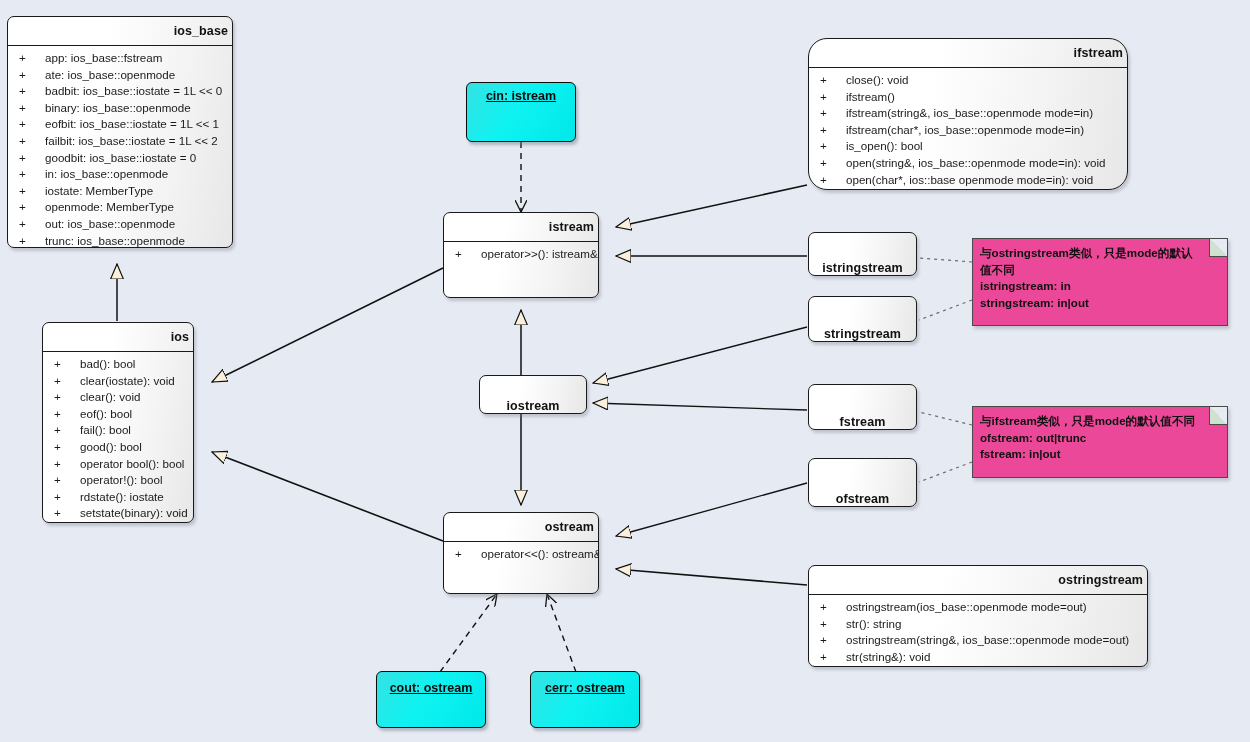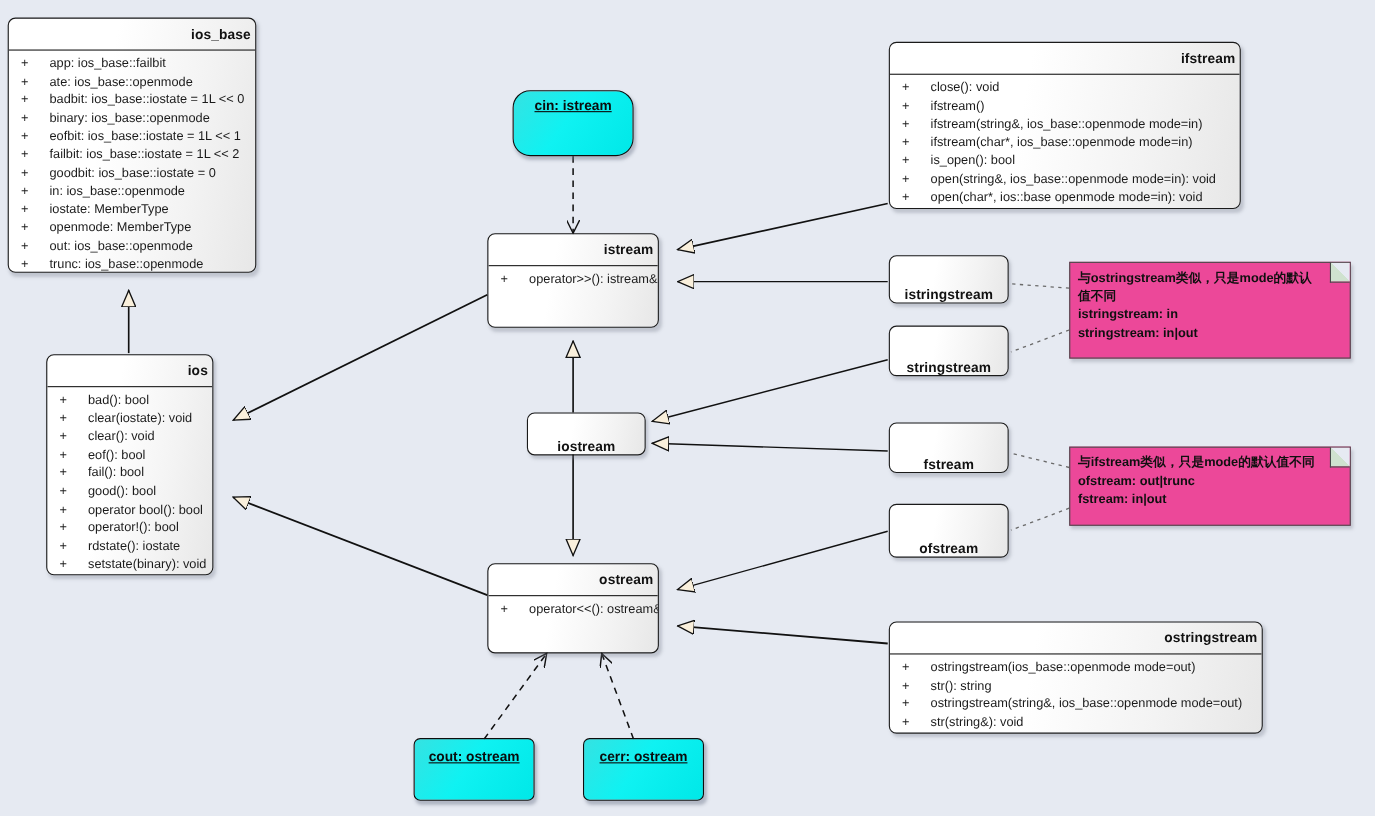--- a/index.html
+++ b/index.html
@@ -164,21 +164,21 @@
       <line x1="972" y1="425" x2="919" y2="412" stroke="#6a6a6a" stroke-width="1.2" stroke-dasharray="3,4"></line>
     </g>
     <g>
       <line x1="972" y1="462" x2="919" y2="482" stroke="#6a6a6a" stroke-width="1.2" stroke-dasharray="3,4"></line>
     </g>
   </svg>
 
   <div class="uml-class" style="left:7px;top:16px;width:226px;height:232px;">
     <div class="uml-title with-sep">ios_base</div>
     <div class="uml-body">
-      <div class="uml-row"><span class="vis">+</span><span>app: ios_base::failbit</span></div>
+      <div class="uml-row"><span class="vis">+</span><span>app: ios_base::fstream</span></div>
       <div class="uml-row"><span class="vis">+</span><span>ate: ios_base::openmode</span></div>
       <div class="uml-row"><span class="vis">+</span><span>badbit: ios_base::iostate = 1L &lt;&lt; 0</span></div>
       <div class="uml-row"><span class="vis">+</span><span>binary: ios_base::openmode</span></div>
       <div class="uml-row"><span class="vis">+</span><span>eofbit: ios_base::iostate = 1L &lt;&lt; 1</span></div>
       <div class="uml-row"><span class="vis">+</span><span>failbit: ios_base::iostate = 1L &lt;&lt; 2</span></div>
       <div class="uml-row"><span class="vis">+</span><span>goodbit: ios_base::iostate = 0</span></div>
       <div class="uml-row"><span class="vis">+</span><span>in: ios_base::openmode</span></div>
       <div class="uml-row"><span class="vis">+</span><span>iostate: MemberType</span></div>
       <div class="uml-row"><span class="vis">+</span><span>openmode: MemberType</span></div>
       <div class="uml-row"><span class="vis">+</span><span>out: ios_base::openmode</span></div>
@@ -213,21 +213,21 @@
     <div class="uml-title">iostream</div>
   </div>
 
   <div class="uml-class" style="left:443px;top:512px;width:156px;height:82px;">
     <div class="uml-title with-sep">ostream</div>
     <div class="uml-body">
       <div class="uml-row"><span class="vis">+</span><span>operator&lt;&lt;(): ostream&amp;</span></div>
     </div>
   </div>
 
-  <div class="uml-class" style="left:808px;top:38px;width:320px;height:152px;">
+  <div class="uml-class" style="left:808px;top:38px;width:320px;height:152px;border-radius:19px;">
     <div class="uml-title with-sep">ifstream</div>
     <div class="uml-body">
       <div class="uml-row"><span class="vis">+</span><span>close(): void</span></div>
       <div class="uml-row"><span class="vis">+</span><span>ifstream()</span></div>
       <div class="uml-row"><span class="vis">+</span><span>ifstream(string&amp;, ios_base::openmode mode=in)</span></div>
       <div class="uml-row"><span class="vis">+</span><span>ifstream(char*, ios_base::openmode mode=in)</span></div>
       <div class="uml-row"><span class="vis">+</span><span>is_open(): bool</span></div>
       <div class="uml-row"><span class="vis">+</span><span>open(string&amp;, ios_base::openmode mode=in): void</span></div>
       <div class="uml-row"><span class="vis">+</span><span>open(char*, ios::base openmode mode=in): void</span></div>
     </div>
@@ -252,21 +252,21 @@
   <div class="uml-class" style="left:808px;top:565px;width:340px;height:102px;">
     <div class="uml-title with-sep">ostringstream</div>
     <div class="uml-body">
       <div class="uml-row"><span class="vis">+</span><span>ostringstream(ios_base::openmode mode=out)</span></div>
       <div class="uml-row"><span class="vis">+</span><span>str(): string</span></div>
       <div class="uml-row"><span class="vis">+</span><span>ostringstream(string&amp;, ios_base::openmode mode=out)</span></div>
       <div class="uml-row"><span class="vis">+</span><span>str(string&amp;): void</span></div>
     </div>
   </div>
 
-  <div class="uml-object obj-top" style="left:466px;top:82px;width:110px;height:60px;border-radius:16px;">
+  <div class="uml-object obj-top" style="left:466px;top:82px;width:110px;height:60px;">
     <span>cin: istream</span>
   </div>
 
   <div class="uml-object obj-bot" style="left:376px;top:671px;width:110px;height:57px;">
     <span>cout: ostream</span>
   </div>
 
   <div class="uml-object obj-bot" style="left:530px;top:671px;width:110px;height:57px;">
     <span>cerr: ostream</span>
   </div>

